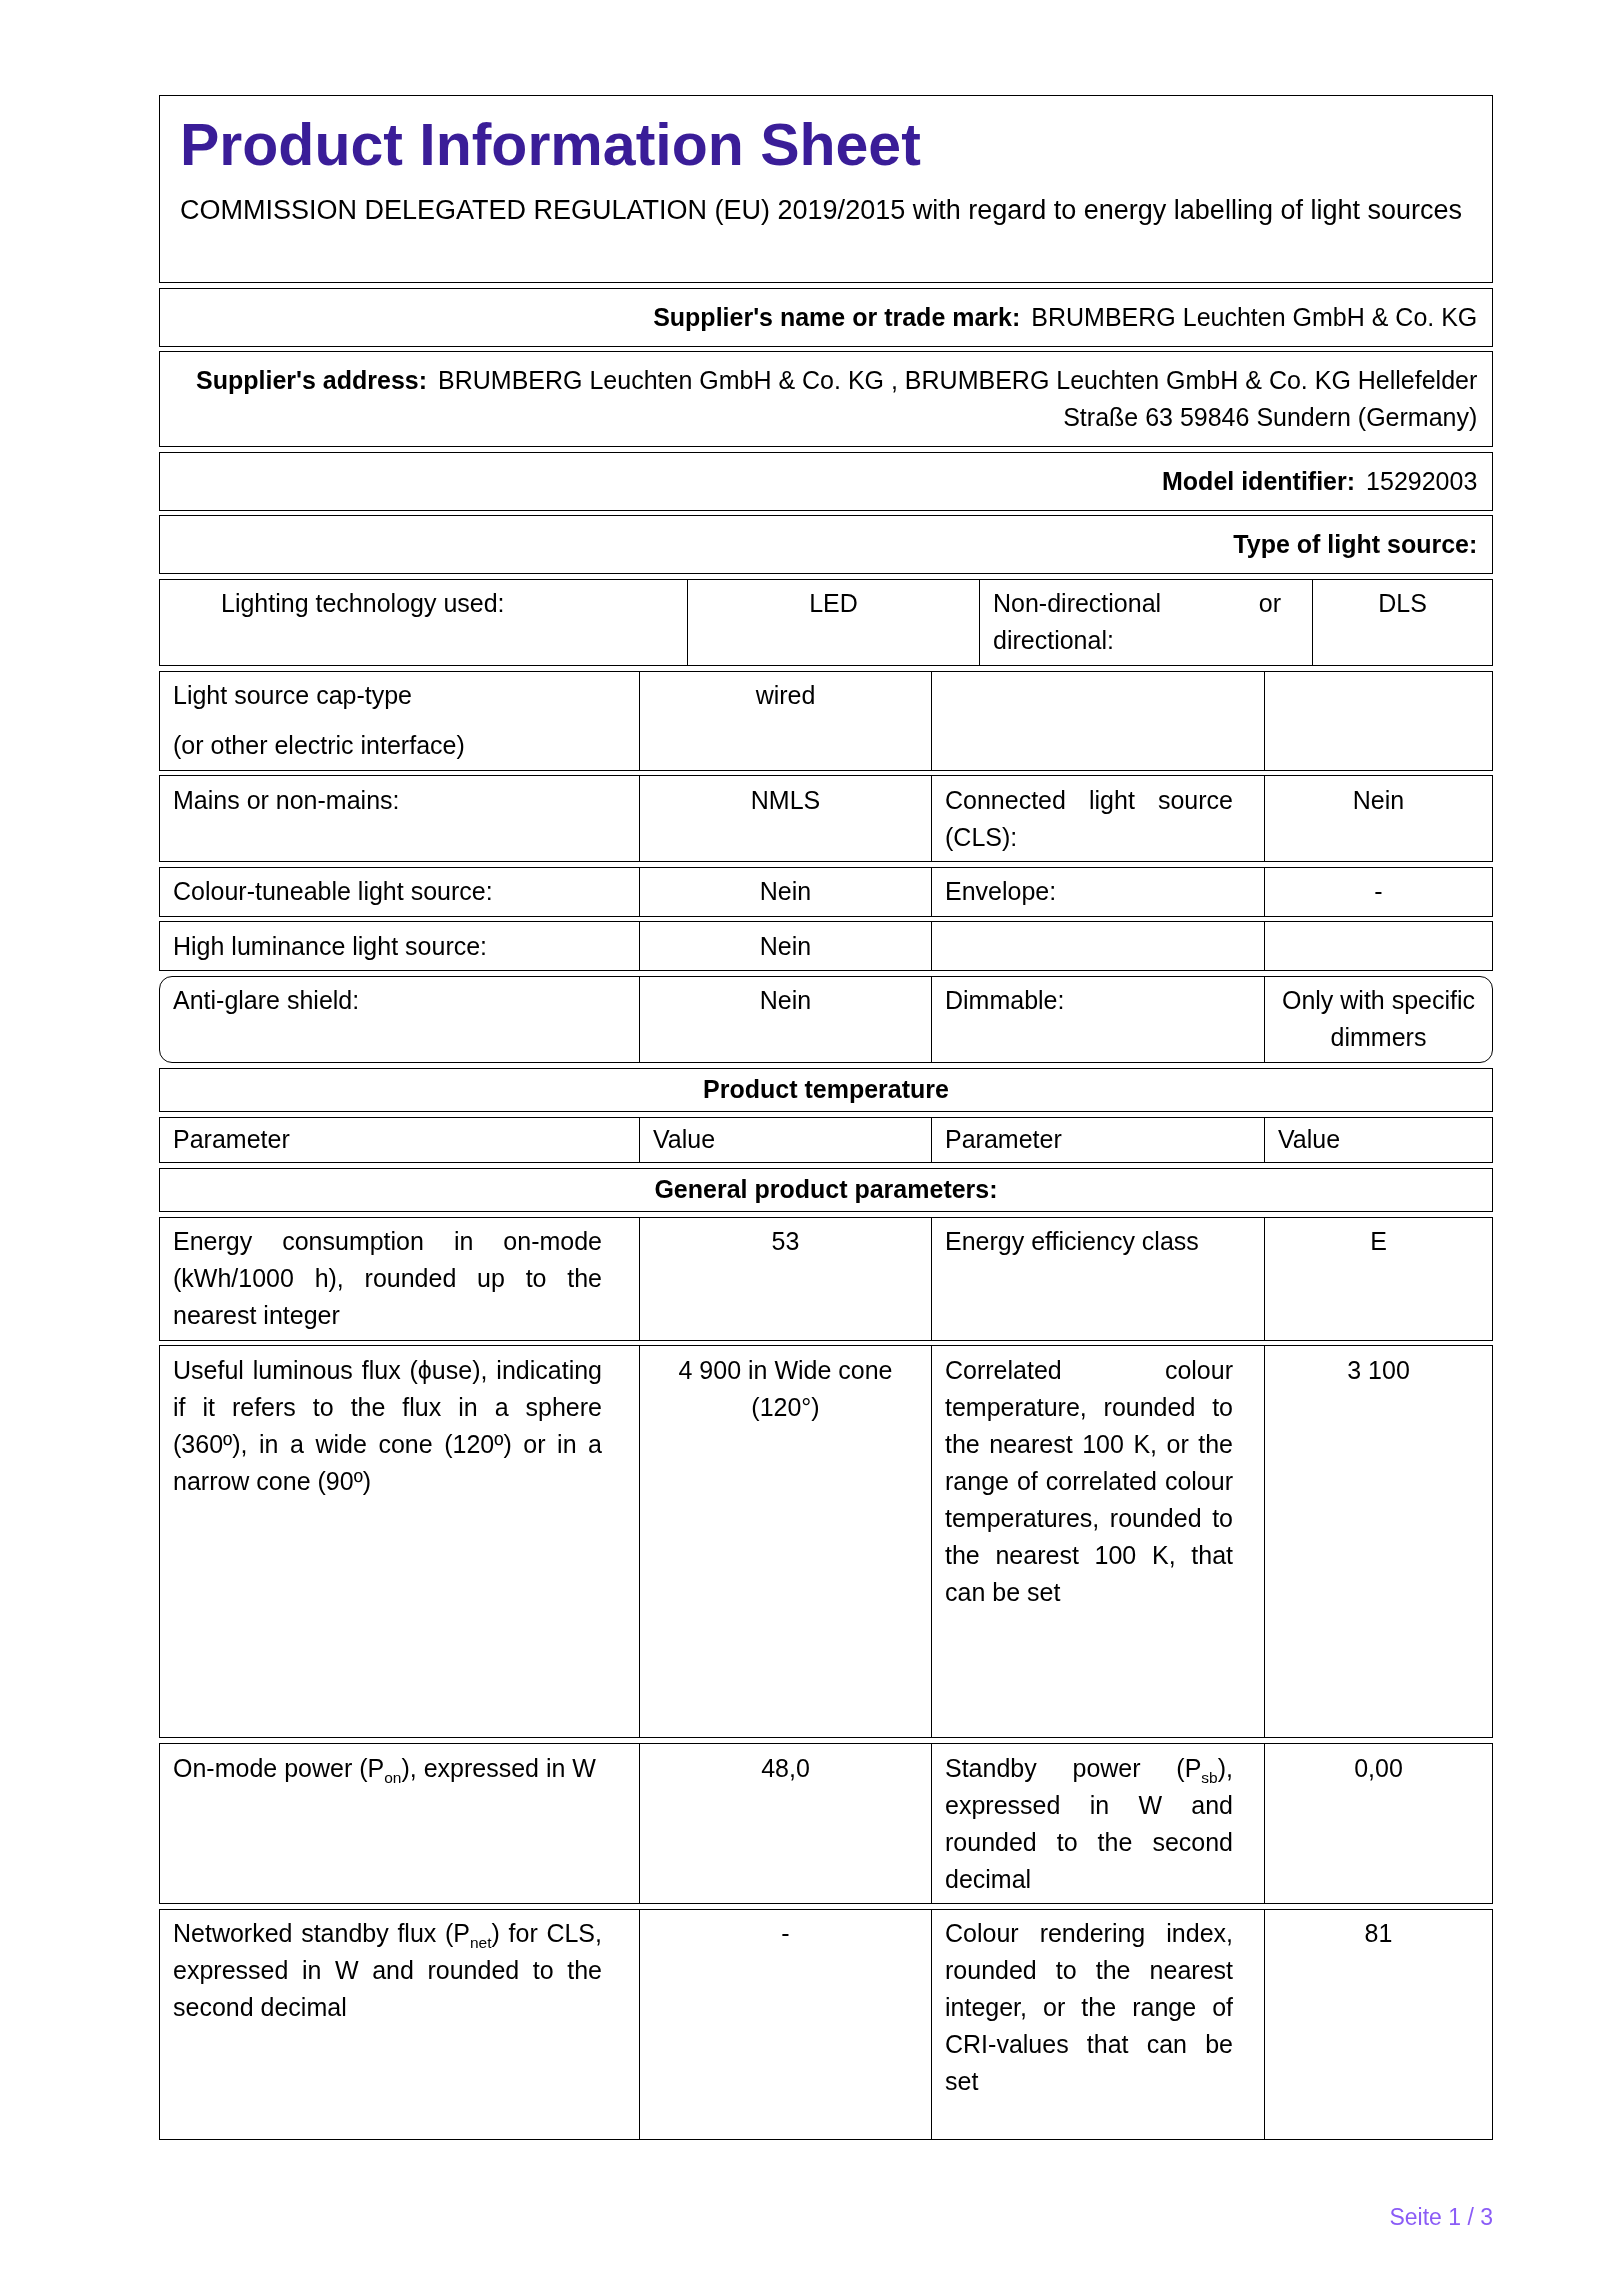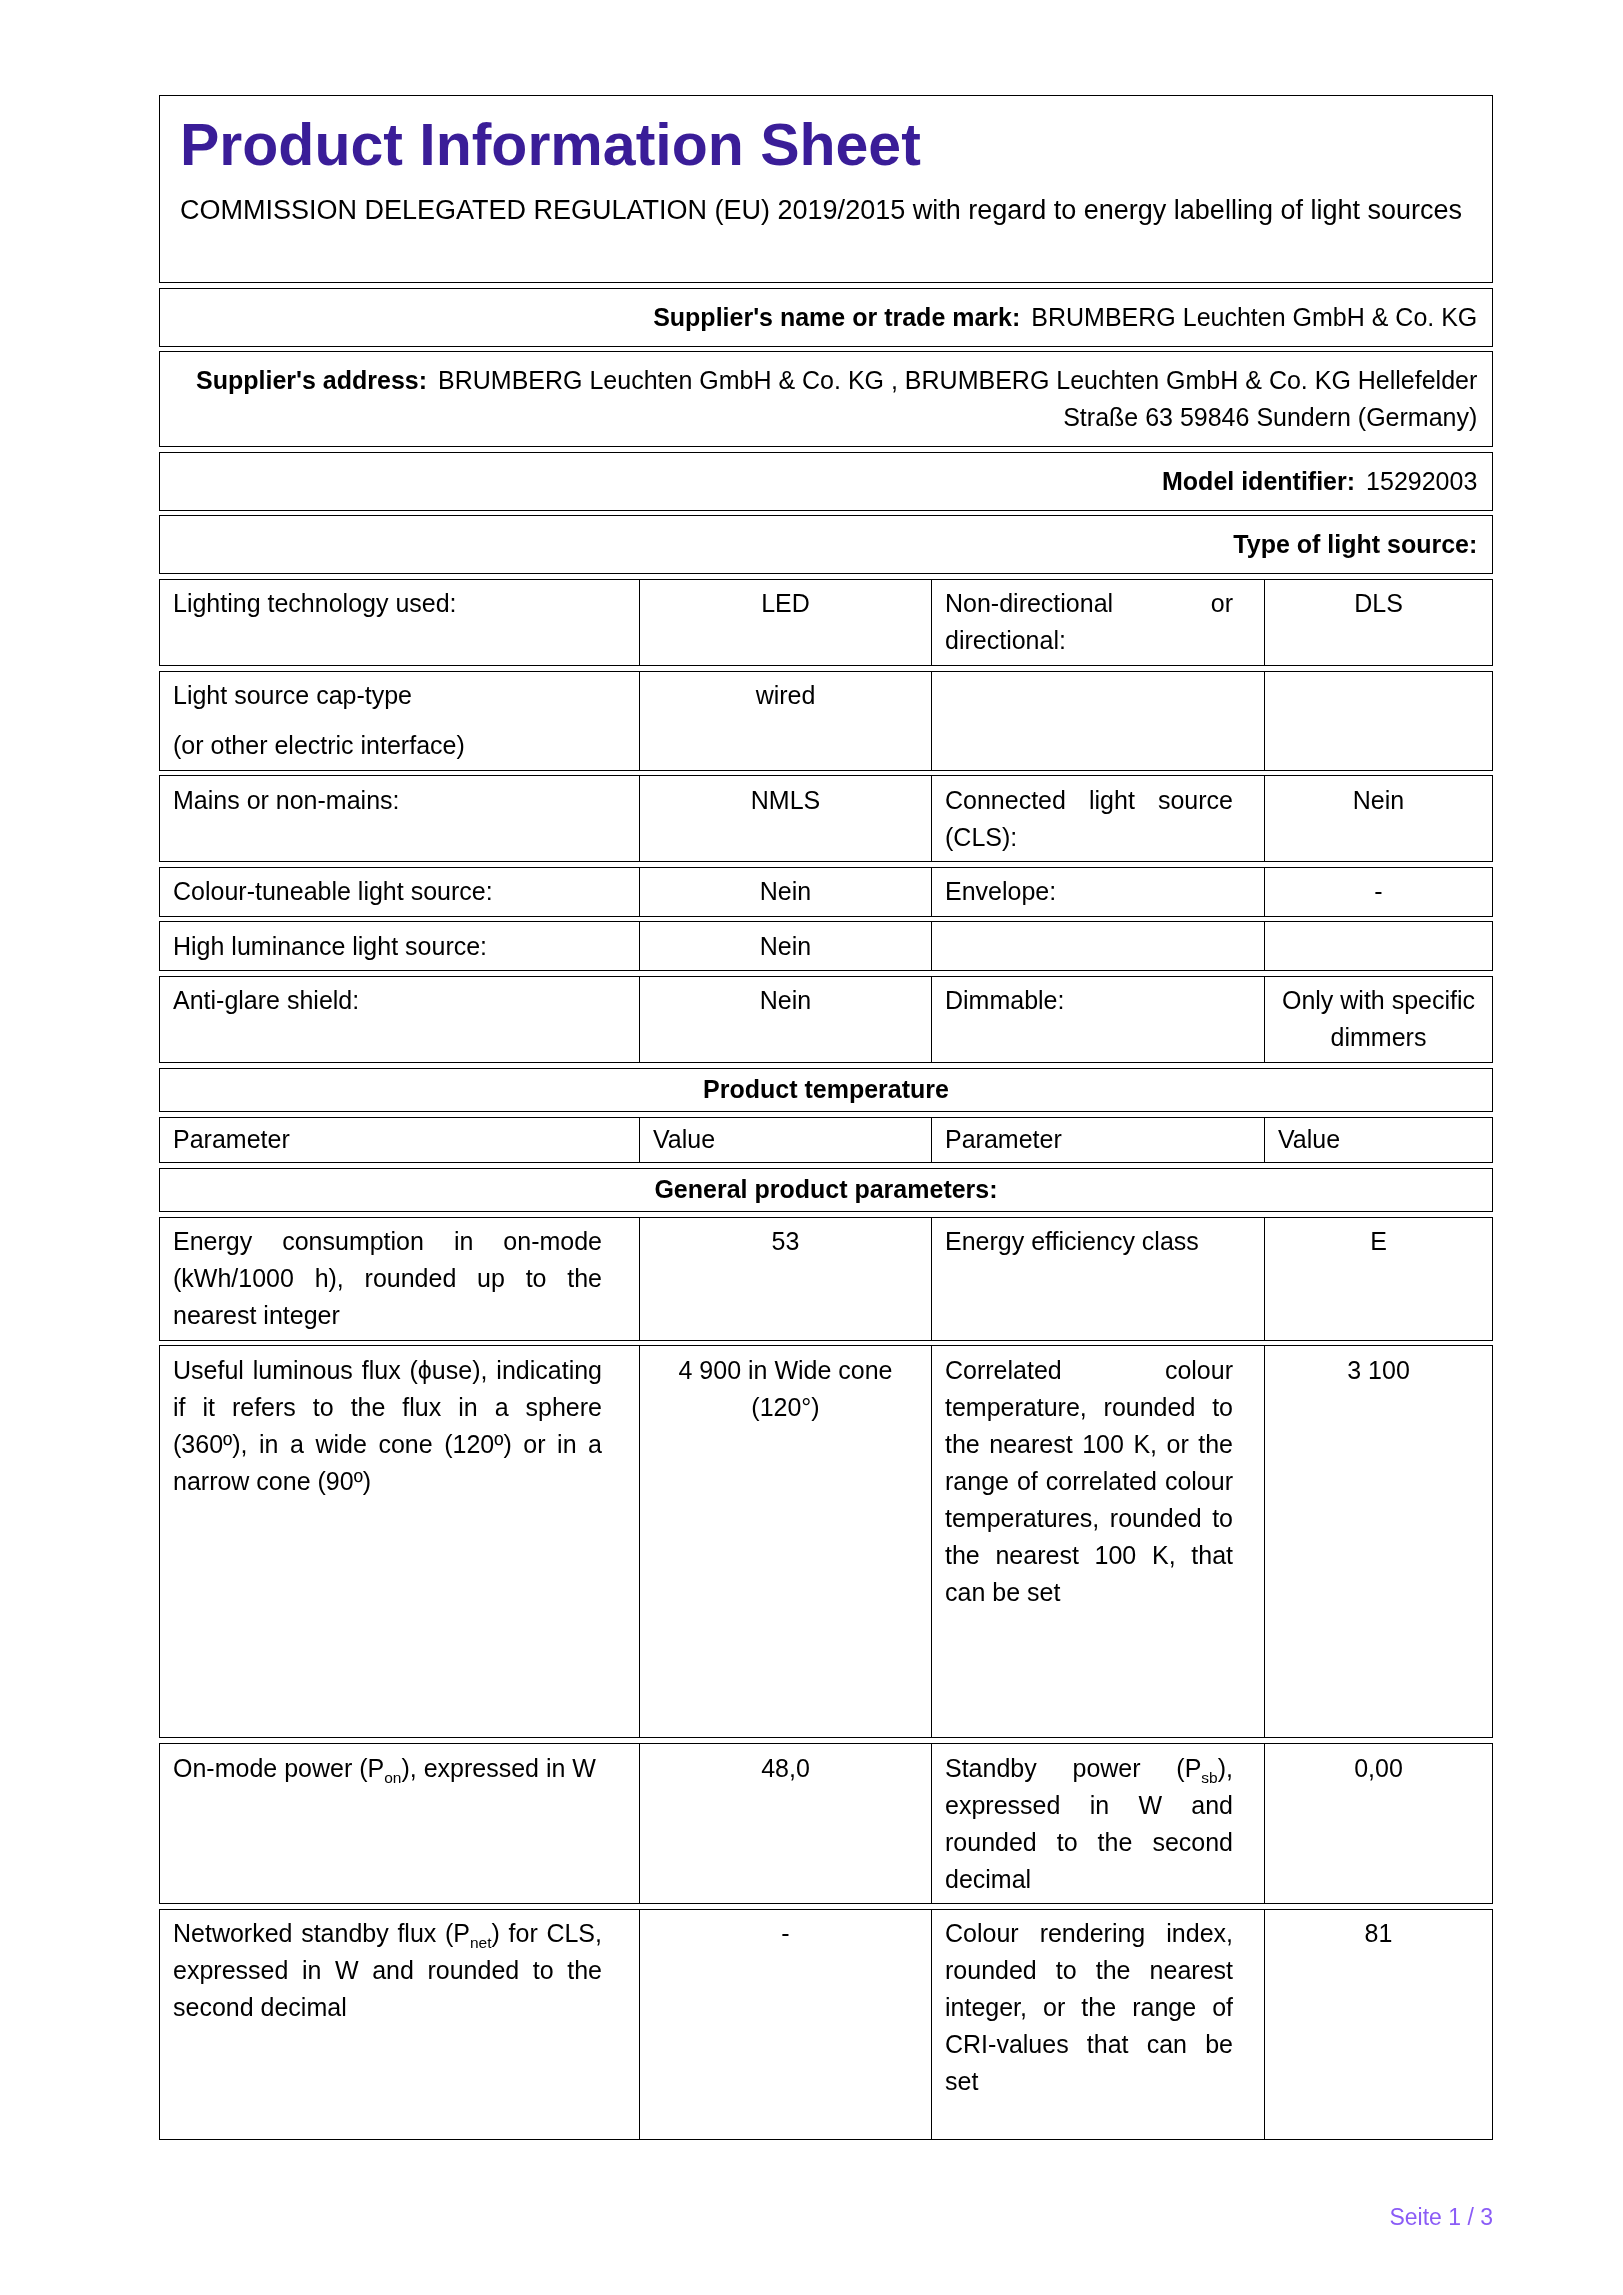--- a/index.html
+++ b/index.html
@@ -53,26 +53,26 @@
   .just { text-align:justify; }
   .p1 { padding-right:37px !important; }
   .p3 { padding-right:31px !important; }
   .v2pad { padding-left:37px !important; padding-right:37px !important; }
   .gap-line { margin-top:13px; }
   
   .sechdr { text-align:center; font-weight:bold; font-size:25px; line-height:37px; padding:2.8px 13px; min-height:42px; box-sizing:border-box; }
   .colhdr-row { min-height:44px; }
   .colhdr-row .cell { padding:3.7px 13px; }
   
-  .r-f { min-height:83px; }
+  .r-f { min-height:83px;padding-left:48px; }
   .r-g { min-height:92px; }
   .r-h { min-height:84px; }
   .r-i { min-height:42px; }
   .r-j { min-height:42px; }
-  .r-k { min-height:81px; }
+  .r-k { min-height:81px;border-radius:13px; }
   .r-o { min-height:118px; }
   .r-p { min-height:393px; }
   .r-q { min-height:158px; }
   .r-r { min-height:231px; }
   sub { font-size:0.62em; line-height:0; }
   .footer {
     margin-top:64px;
     text-align:right;
     font-size:23px;
     color:#8b5cf6;

